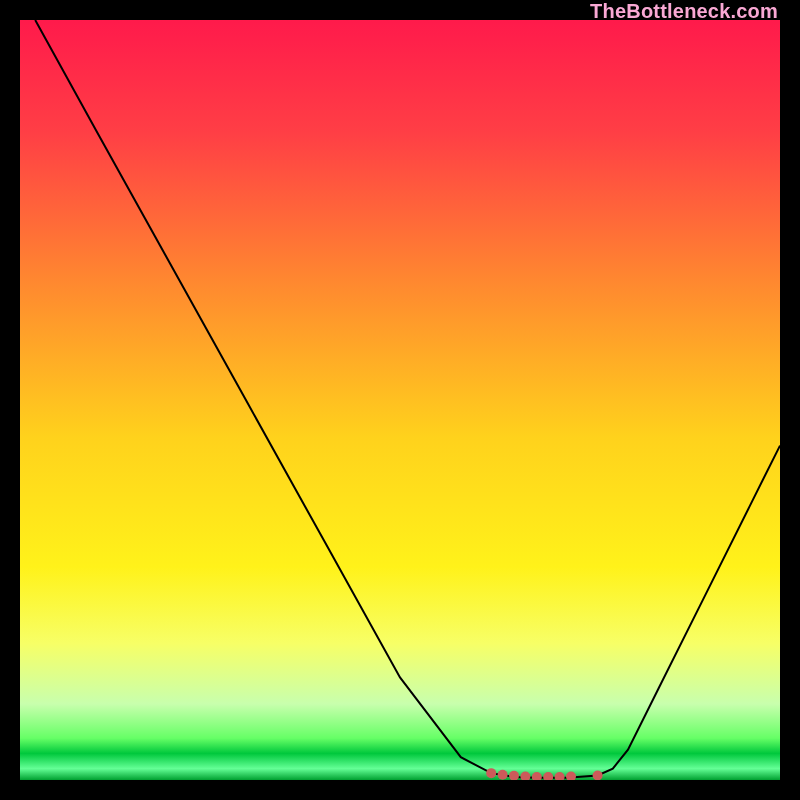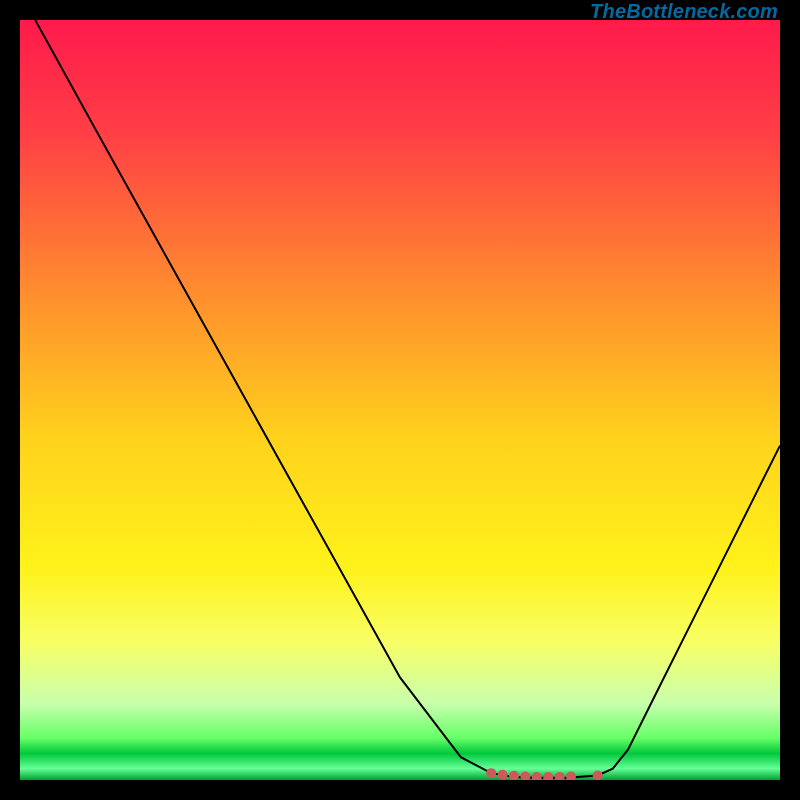--- a/index.html
+++ b/index.html
@@ -25,23 +25,22 @@
     width: 760px;
     height: 760px;
   }
   .watermark {
     position: absolute;
     top: 0;
     right: 22px;
     font-family: Arial, Helvetica, sans-serif;
     font-size: 20px;
     font-weight: 600;
-    color: #0369a1;
+    color: #f9a8d4;
     letter-spacing: 0.2px;
-    font-style: italic;
   }
   svg { display: block; }
 </style>
 </head>
 <body>
 
 <div class="frame">
   <svg class="plot" viewBox="0 0 760 760">
     <defs>
       <linearGradient id="bg-grad" x1="0" y1="0" x2="0" y2="1">

